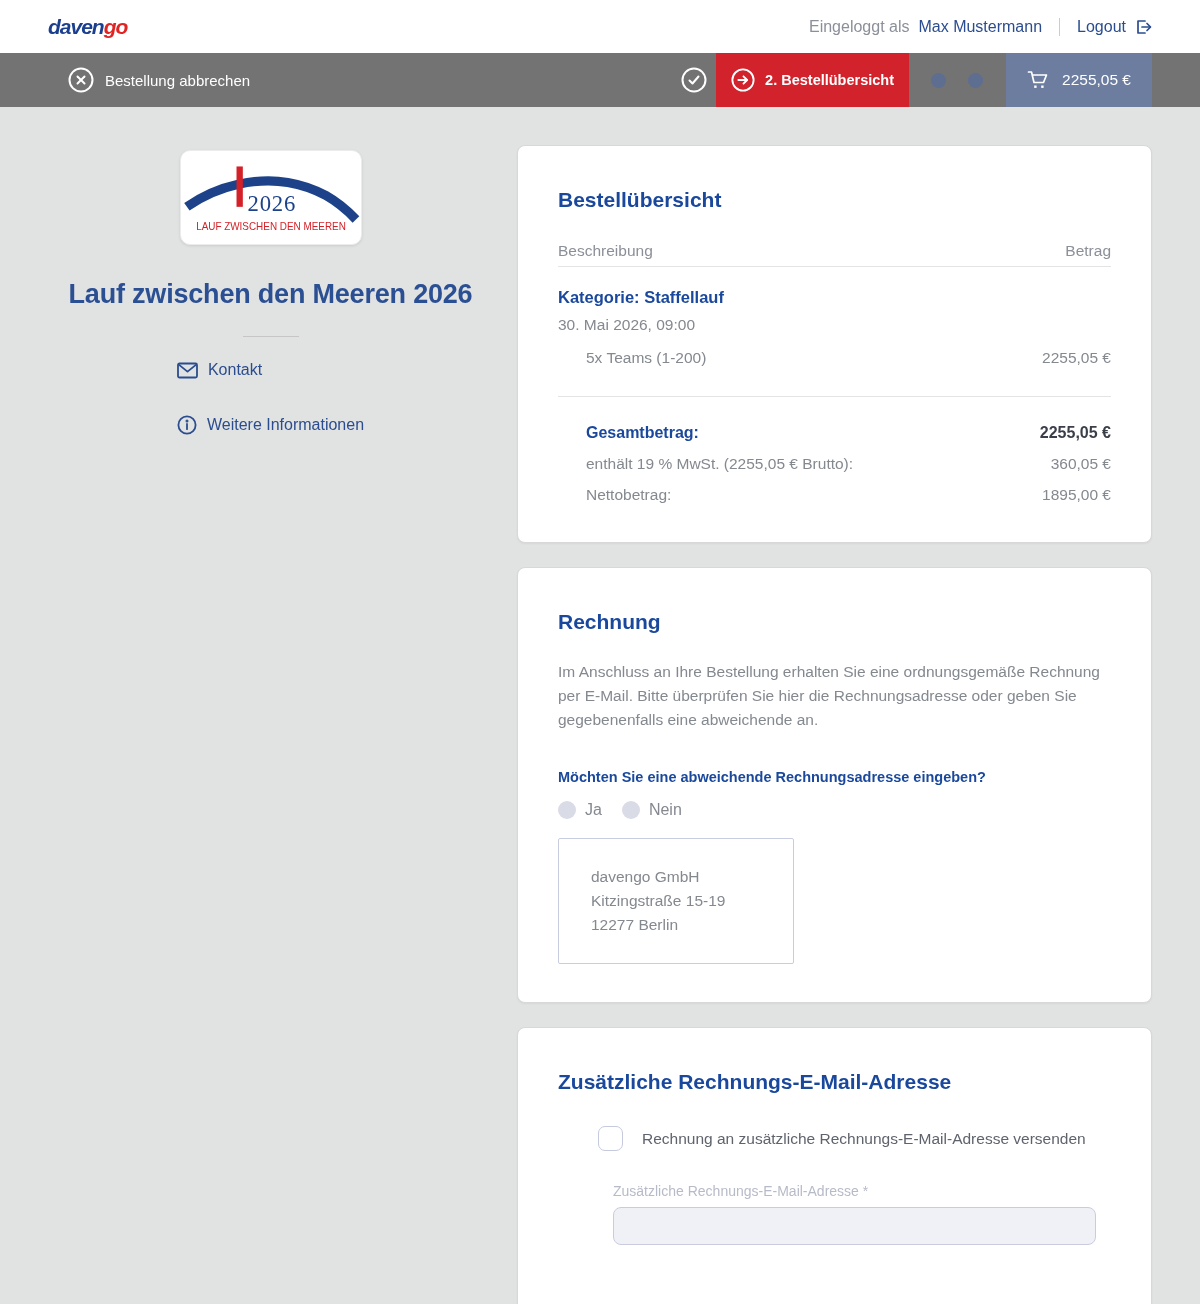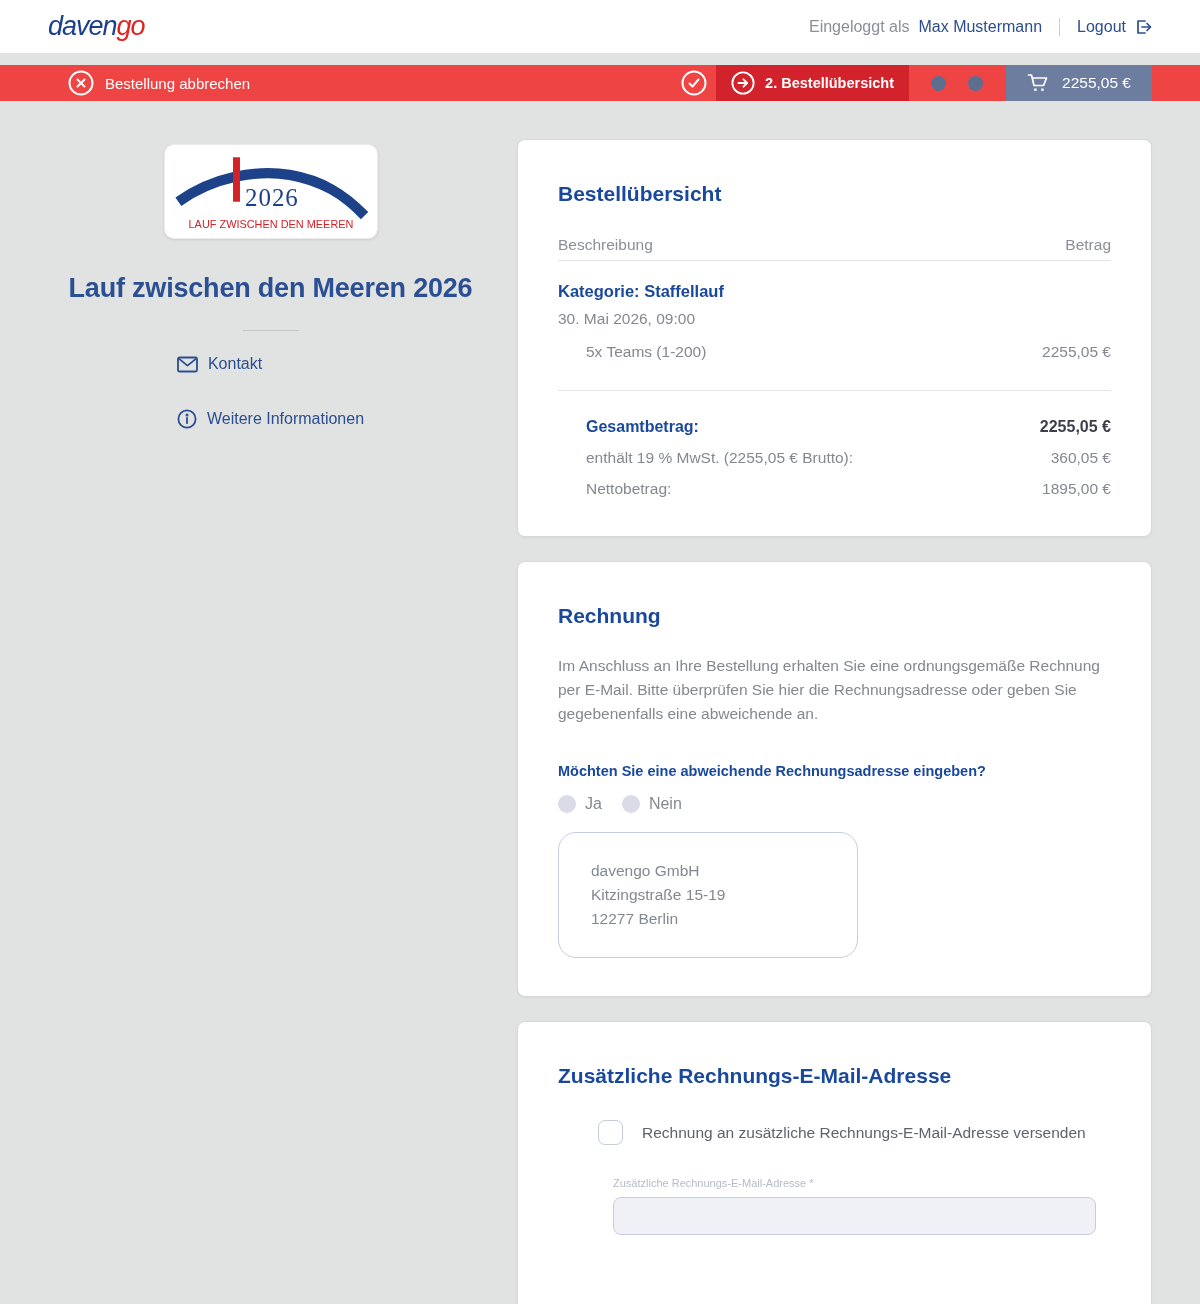--- a/index.html
+++ b/index.html
@@ -8,54 +8,53 @@
     font-family:"Liberation Sans", sans-serif;
     background:#e1e2e2;
     color:#3a3f49;
   }
   
   .topbar {
     height:53px; background:#ffffff;
     display:flex; align-items:center; justify-content:space-between;
     padding:0 48px;
   }
-  .brand { font-size:27px; font-weight:400; font-style:italic; letter-spacing:-1px; cursor:pointer; }
+  .brand { font-size:21px; font-weight:700; font-style:italic; letter-spacing:-1px; cursor:pointer; }
   .brand-daven { color:#1b3f8f; }
   .brand-go { color:#e02424; }
   .account { display:flex; align-items:center; gap:9px; font-size:16px; }
   .muted { color:#8b8f99; }
   .user { color:#2b4d8f; }
   .sep { width:1px; height:18px; background:#c9ccd4; margin:0 8px; }
   .logout { color:#2b4d8f; display:flex; align-items:center; gap:8px; cursor:pointer; text-decoration:none; }
   
   .stepbar {
-    height:36px; background:#ef4444; color:#fff;
+    height:54px; background:#737373; color:#fff;
     display:flex; align-items:center; justify-content:space-between;
     padding-left:68px;
-    margin-top:12px;
   }
   .cancel { display:flex; align-items:center; gap:11px; font-size:15px; cursor:pointer; }
   .steps { display:flex; align-items:center; height:100%; margin-right:48px; }
   .step-done { display:flex; align-items:center; margin-right:9px; cursor:pointer; }
   .step-current {
     height:100%; background:#d2222b; display:flex; align-items:center;
     gap:10px; padding:0 15px; font-weight:700; font-size:14.5px; cursor:pointer;
   }
   .dot { width:15px; height:15px; border-radius:50%; background:#5e6e91; margin-left:22px; }
   .cart {
     height:100%; background:#6c7da0; display:flex; align-items:center;
     gap:13px; padding:0 21px; margin-left:23px; font-size:15.5px; cursor:pointer;
   }
   
   .main { display:flex; padding:38px 48px 0; gap:24px; }
   .left-col { width:445px; display:flex; flex-direction:column; align-items:center; padding-top:5px; }
   .right-col { flex:1; min-width:0; }
   
   .event-logo-card {
-    width:214px; height:95px; background:#fff; border-radius:10px;
+    width:182px; height:95px; background:#fff; border-radius:10px;
     border:1px solid #ececec; box-shadow:0 1px 3px rgba(0,0,0,.10);
     display:flex; align-items:center; justify-content:center;
   }
   .event-title {
     margin-top:34px; font-size:27px; font-weight:700; color:#2b4f93;
     text-align:center; letter-spacing:-.2px;
   }
   .title-divider { width:56px; height:1px; background:#c6c6c6; margin-top:26px; }
   .event-links { display:flex; gap:36px; margin-top:24px;flex-direction:column; }
   .event-links a {
@@ -82,28 +81,28 @@
   .row.total { margin-top:27px; font-weight:700; font-size:16px; }
   .row.total .t-label { color:#1a489c; }
   .row.total .t-amount { color:#3a3f49; }
   .row.sub { margin-top:13px; color:#84888f; font-size:15.5px; }
   .card p { color:#84888f; font-size:15.5px; line-height:1.55; margin-top:26px; max-width:552px; }
   .question { margin-top:37px; color:#1a489c; font-weight:700; font-size:14.5px; }
   .radio-row { margin-top:16px; display:flex; gap:20px; align-items:center; color:#84888f; font-size:16px; }
   .radio-row label { display:flex; align-items:center; gap:9px; cursor:pointer; }
   .radio { width:18px; height:18px; border-radius:50%; background:#d9dbe7; display:inline-block; }
   .address-box {
-    margin-top:19px; width:300px; border:1px solid #c9cde0; border-radius:18px;
+    margin-top:19px; width:236px; border:1px solid #c9cde0; border-radius:2px;
     padding:26px 32px; color:#84888f; font-size:15.5px; line-height:1.55;
   }
   .checkbox-row { margin-top:32px; display:flex; align-items:flex-start; gap:19px;padding-left:40px; }
   .checkbox { width:25px; height:25px; border:1.5px solid #c6cade; border-radius:7px; background:#fff; flex:none; cursor:pointer; }
   .cb-label { color:#5f636c; font-size:15.5px; padding-top:4px; }
   .field { margin-left:55px; margin-top:32px; }
-  .field label { display:block; color:#b7bbc8; font-size:11px; margin-bottom:8px; }
+  .field label { display:block; color:#b7bbc8; font-size:14px; margin-bottom:8px; }
   .field input {
     width:483px; height:38px; background:#f0f1f7;
     border:1px solid #c9cce0; border-radius:8px; padding:0 12px;
     font-family:"Liberation Sans", sans-serif; font-size:15px; color:#3a3f49;
   }
   .card-last { padding-bottom:90px; margin-bottom:0; }
   svg { display:block; }
 </style>
 </head>
 <body>

